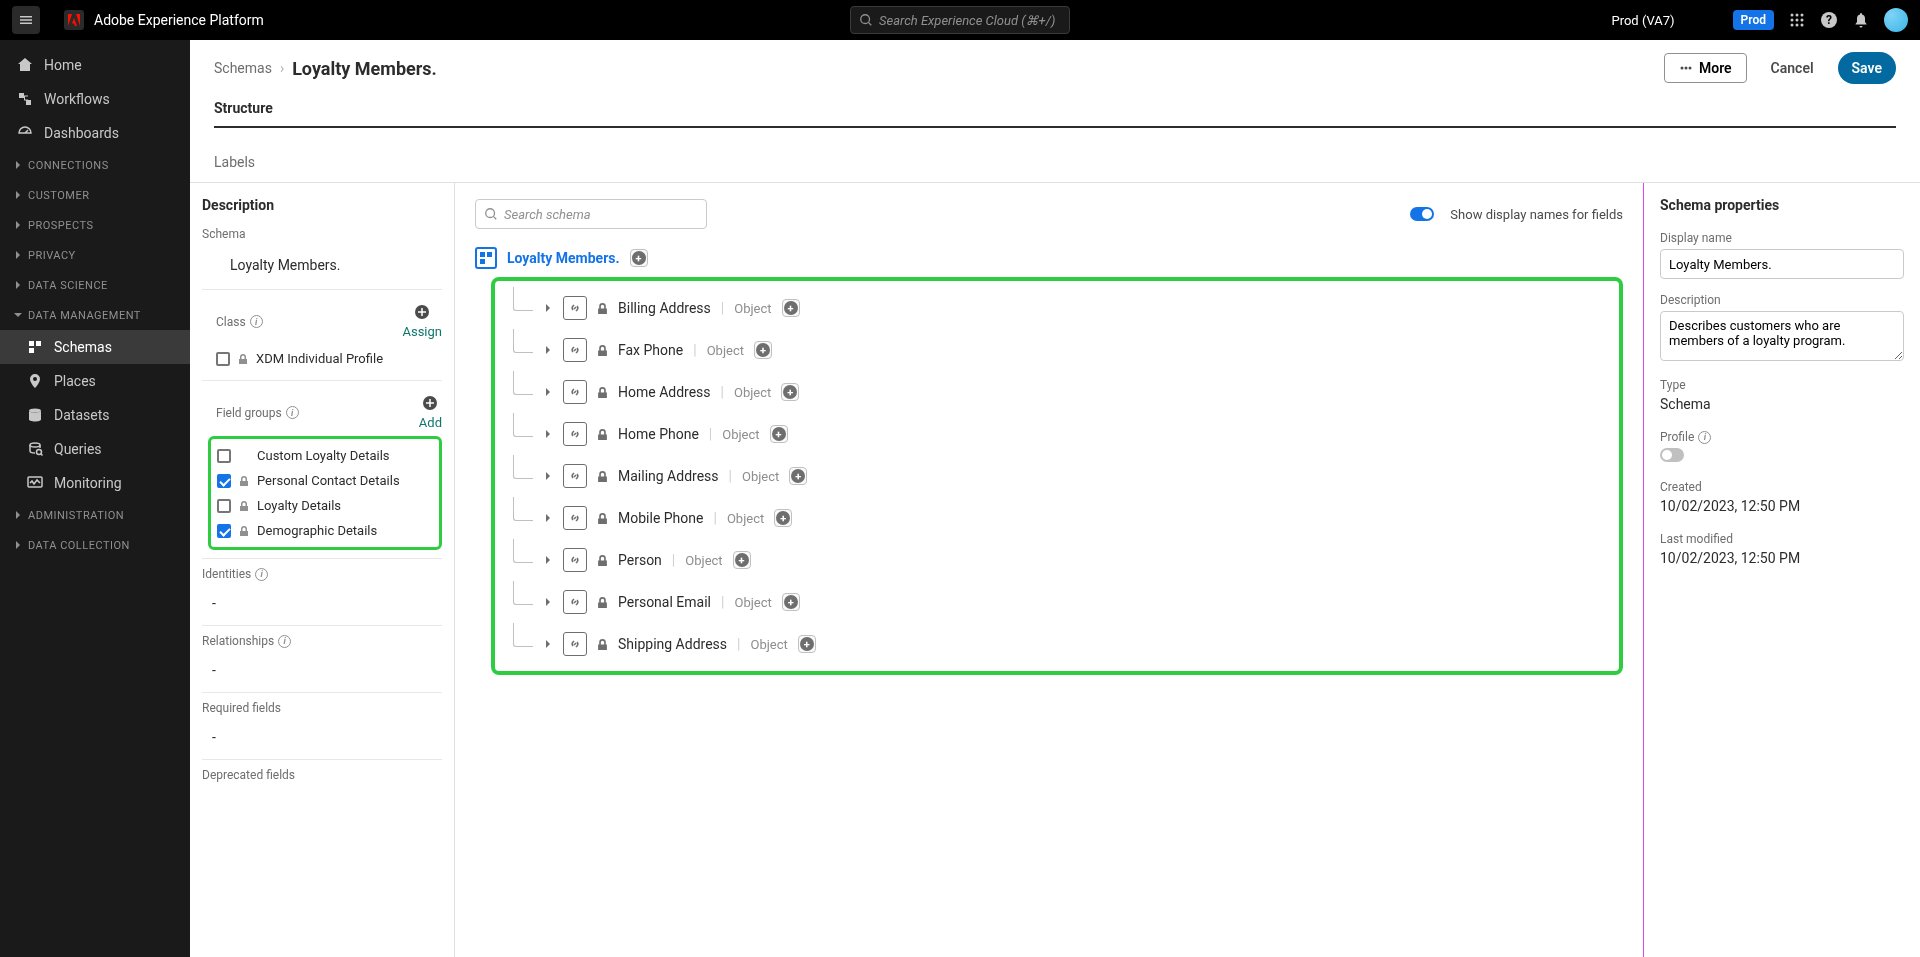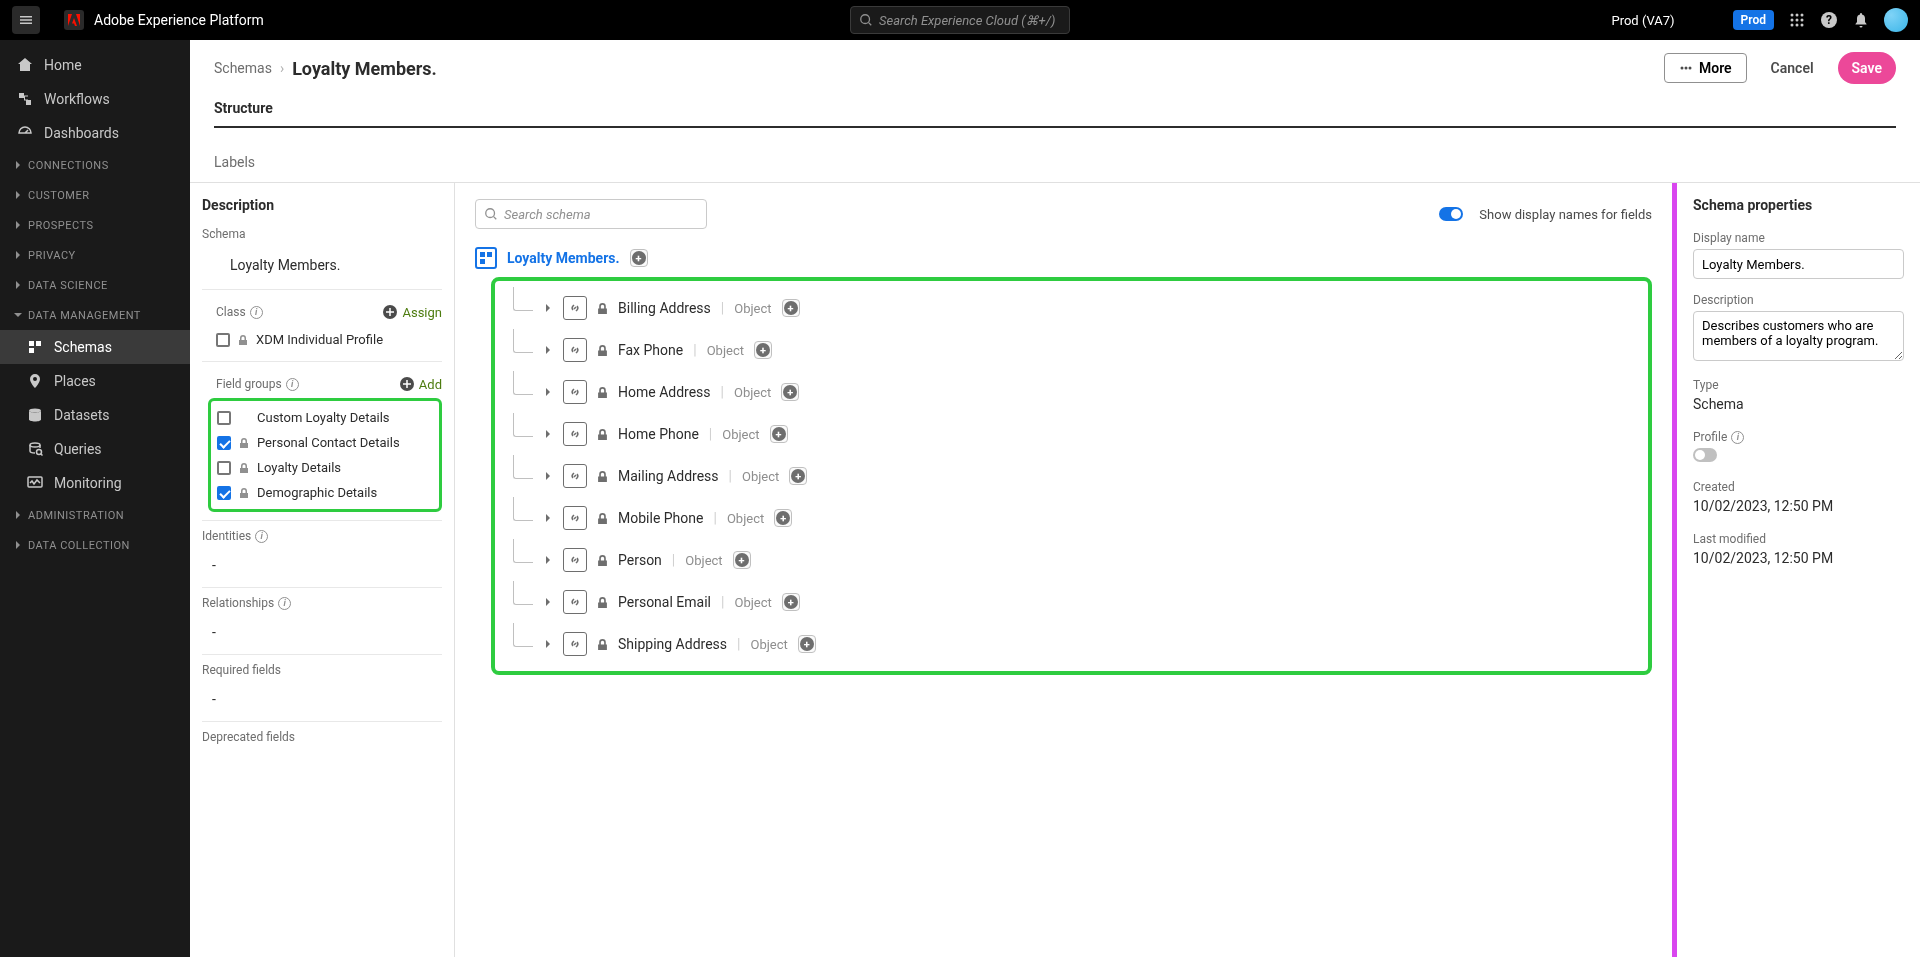--- a/index.html
+++ b/index.html
@@ -30,32 +30,32 @@
 .header { padding: 12px 24px 0 24px; border-bottom: 1px solid #e0e0e0; }
 .crumb-row { display: flex; align-items: center; justify-content: space-between; margin-bottom: 8px; }
 .crumbs { display: flex; align-items: center; gap: 8px; }
 .crumb-link { color: #6e6e6e; cursor: pointer; }
 .crumb-sep { color: #b0b0b0; }
 .crumb-current { font-size: 18px; font-weight: 700; }
 .header-actions { display: flex; align-items: center; gap: 10px; }
 .btn { height: 32px; padding: 14px 14px; border-radius: 16px; border: none; cursor: pointer; font-size: 14px; font-weight: 600; display: flex; align-items: center; gap: 6px; }
 .btn-more { border: 1px solid #909090; background: #fff; border-radius: 4px; height: 28px; }
 .btn-cancel { background: transparent; color: #4b4b4b; }
-.btn-save { background: #ec4899; color: #fff; }
+.btn-save { background: #0369a1; color: #fff; }
 .tabs { display: flex; gap: 18px; flex-direction: column; }
 .tab { padding: 8px 0 10px 0; cursor: pointer; color: #6e6e6e; font-size: 14px; border-bottom: 2px solid transparent; }
 .tab.active { color: #2c2c2c; font-weight: 700; border-bottom-color: #2c2c2c; }
 
 .workspace { flex: 1; display: flex; overflow: hidden; }
 .comp-panel { width: 265px; border-right: 1px solid #e0e0e0; padding: 14px 12px; overflow-y: auto; }
 .comp-title { font-weight: 700; margin-bottom: 14px; }
 .comp-section-label { font-size: 12px; color: #6e6e6e; margin-bottom: 8px; display: flex; align-items: center; gap: 4px; }
 .comp-schema-name { padding: 8px 0 8px 28px; font-size: 14px; }
 .comp-row-top { display: flex; align-items: center; justify-content: space-between; margin: 14px 0 6px 14px; }
-.comp-action { display: flex; align-items: center; gap: 4px; cursor: pointer; color: #4d7c0f; font-size: 13px; }
+.comp-action { display: flex; align-items: center; gap: 4px; cursor: pointer; color: #0f766e; font-size: 13px; flex-direction: column; }
 .comp-divider { border: none; border-top: 1px solid #e8e8e8; margin: 8px 0; }
 .class-row { display: flex; align-items: center; gap: 8px; padding: 6px 0 6px 14px; font-size: 13px; }
 .fg-list { border: 3px solid #2ecc40; border-radius: 6px; padding: 4px 2px; margin-left: 6px; }
 .fg-row { display: flex; align-items: center; gap: 8px; padding: 5px 4px; font-size: 13px; }
 .chk { width: 14px; height: 14px; border: 2px solid #767676; border-radius: 2px; cursor: pointer; flex-shrink: 0; position: relative; }
 .chk.checked { background: #1473e6; border-color: #1473e6; }
 .chk.checked::after { content: ""; position: absolute; left: 3px; top: 0px; width: 4px; height: 8px; border: solid #fff; border-width: 0 2px 2px 0; transform: rotate(45deg); }
 .lock-mini { width: 10px; height: 10px; color: #909090; }
 .comp-empty { padding: 6px 0 6px 10px; color: #2c2c2c; }
 
@@ -73,21 +73,21 @@
 .fields-box { border: 4px solid #2ecc40; border-radius: 8px; padding: 6px 10px 6px 18px; margin-left: 16px; }
 .field-row { display: flex; align-items: center; gap: 10px; padding: 9px 0; }
 .tree-connector { width: 20px; height: 24px; border-left: 1px solid #c0c0c0; border-bottom: 1px solid #c0c0c0; border-radius: 0 0 0 3px; margin-top: -18px; }
 .caret { cursor: pointer; color: #6e6e6e; width: 10px; }
 .field-icon { width: 24px; height: 24px; border: 1.5px solid #6e6e6e; border-radius: 3px; display: flex; align-items: center; justify-content: center; position: relative; }
 .field-icon::before { content: ""; position: absolute; width: 24px; height: 24px; border: 1.5px solid #c8c8c8; border-radius: 3px; right: -4px; bottom: -4px; z-index: -1; }
 .field-name { font-size: 14px; color: #2c2c2c; }
 .field-sep { color: #d0d0d0; }
 .field-type { color: #8e8e8e; font-size: 13px; }
 
-.props-panel { width: 248px; border-left: 5px solid #d946ef; padding: 14px 16px; overflow-y: auto; }
+.props-panel { width: 277px; border-left: 1px solid #d946ef; padding: 14px 16px; overflow-y: auto; }
 .props-title { font-weight: 700; margin-bottom: 18px; }
 .form-label { font-size: 12px; color: #6e6e6e; margin-bottom: 4px; display: flex; align-items: center; gap: 4px; }
 .text-input { width: 100%; height: 30px; border: 1px solid #cacaca; border-radius: 4px; padding: 0 8px; font-size: 13px; margin-bottom: 14px; }
 .textarea { width: 100%; height: 50px; border: 1px solid #cacaca; border-radius: 4px; padding: 6px 8px; font-size: 13px; margin-bottom: 14px; resize: vertical; font-family: inherit; }
 .static-val { font-size: 14px; margin-bottom: 18px; }
 .toggle-off { width: 24px; height: 14px; background: #c0c0c0; border-radius: 8px; position: relative; cursor: pointer; margin-bottom: 18px; margin-top: 4px; }
 .toggle-off::after { content: ""; position: absolute; width: 10px; height: 10px; background: #fff; border-radius: 50%; top: 2px; left: 2px; }
 .info-circ { width: 13px; height: 13px; border: 1.5px solid #909090; border-radius: 50%; display: inline-flex; align-items: center; justify-content: center; font-size: 9px; color: #909090; font-style: italic; font-weight: 700; }
 </style>
 </head>

